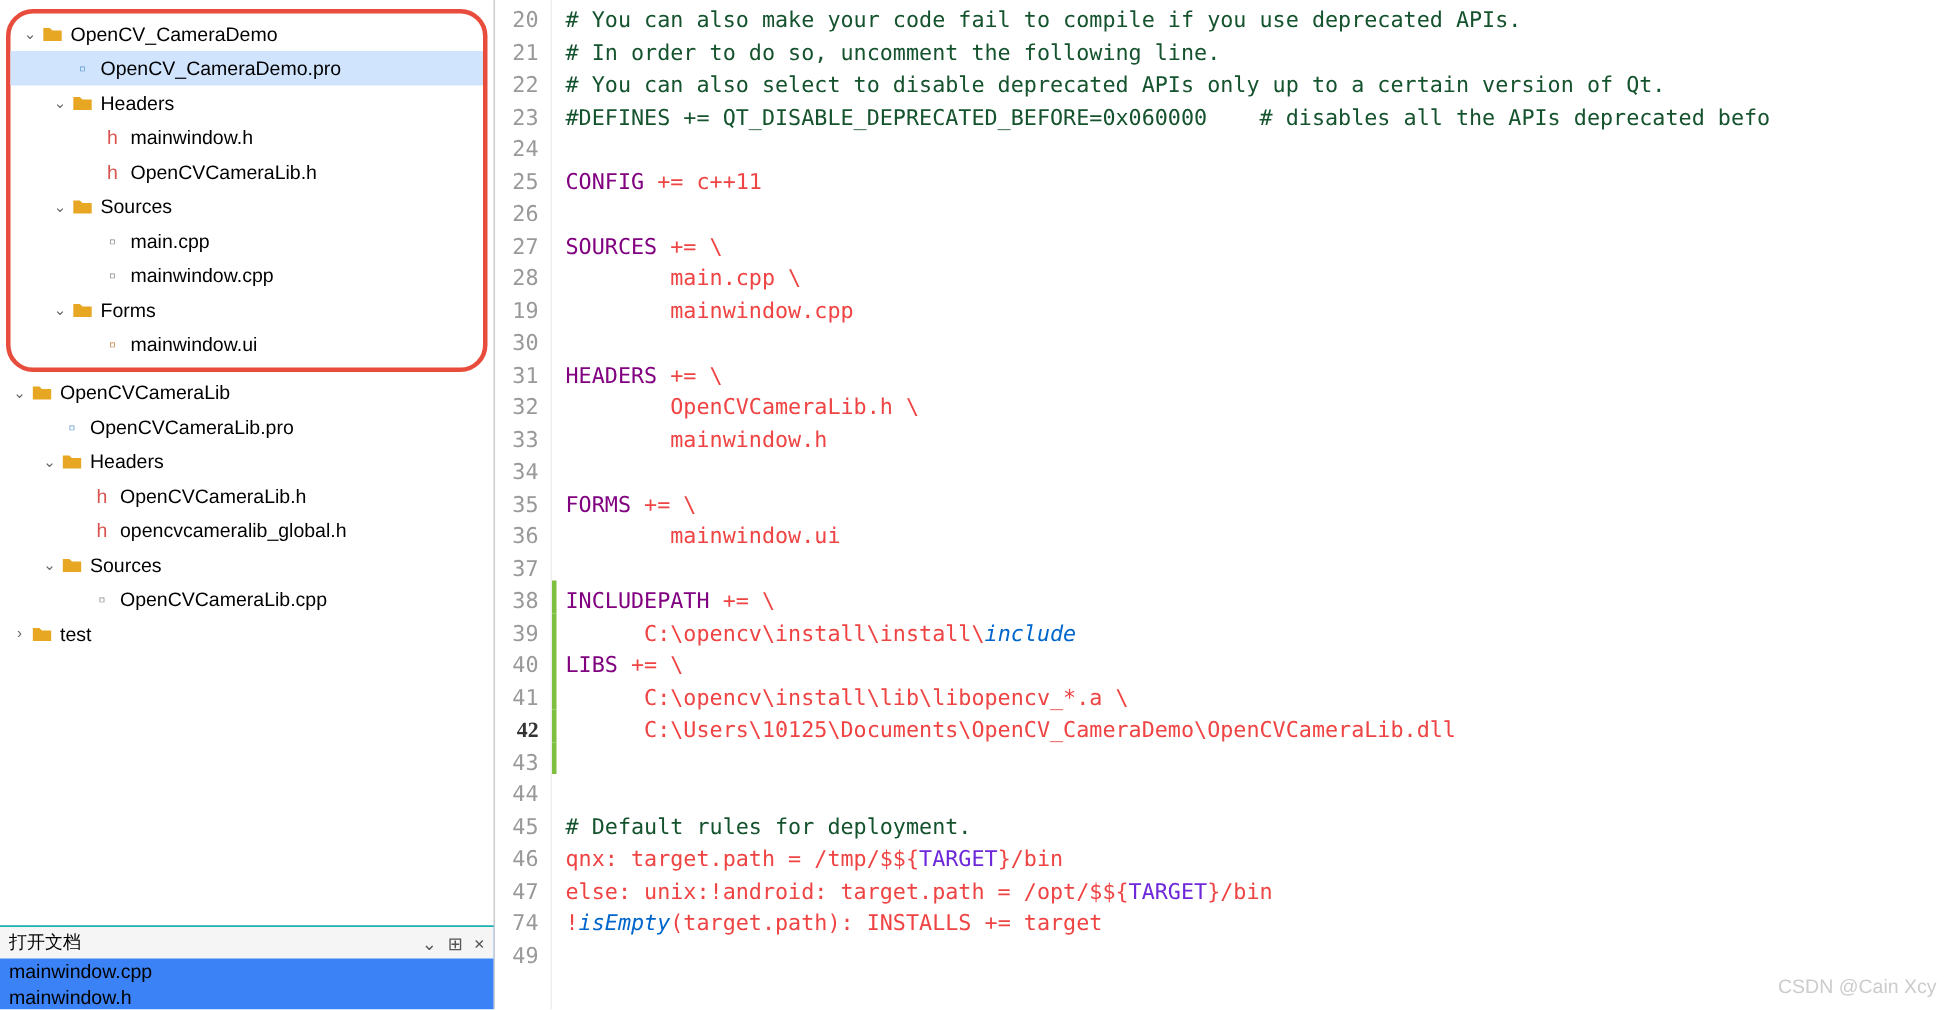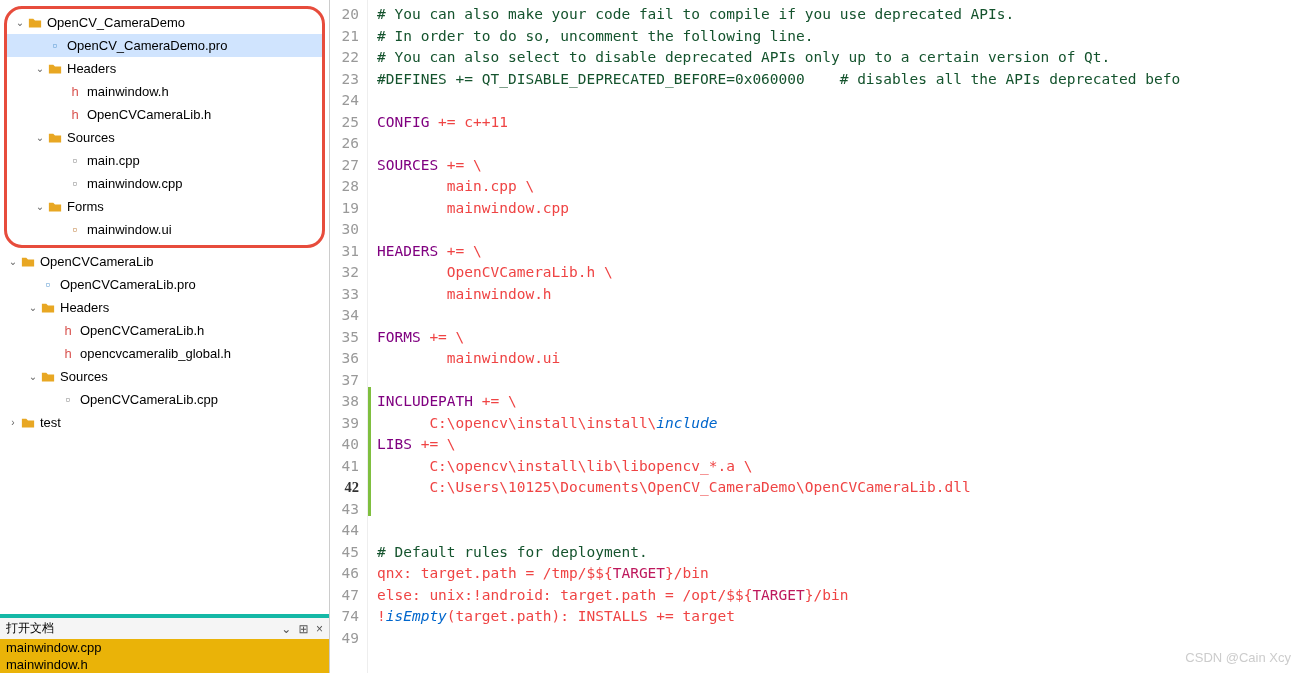--- a/index.html
+++ b/index.html
@@ -14,36 +14,36 @@
 .arrow { width: 14px; height: 14px; display: inline-flex; align-items: center; justify-content: center; font-size: 10px; color: #666; }
 .icon { width: 16px; height: 16px; display: inline-flex; align-items: center; justify-content: center; margin-right: 4px; }
 .folder { color: #e8a723; }
 .folder svg { fill: #e8a723; }
 .pro-file { color: #5c9bd1; }
 .h-file { color: #d9534f; }
 .cpp-file { color: #888; }
 .ui-file { color: #c08040; }
 .bold { font-weight: normal; }
 .redbox { border: 3px solid #e74c3c; border-radius: 18px; margin: 2px 4px; padding: 2px 0 4px 0; }
-.open-docs { border-top: 4px solid #14b8a6; background: #eab308; }
+.open-docs { border-top: 1px solid #14b8a6; background: #3b82f6; }
 .open-docs-header { display: flex; align-items: center; justify-content: space-between; padding: 2px 6px; font-size: 12px; background: #f5f5f5; }
 .open-docs-header .icons span { margin-left: 4px; color: #555; cursor: pointer; }
 .open-docs-list div { padding: 1px 6px; cursor: pointer; }
 .editor { flex: 1; display: flex; font-family: Consolas, monospace; font-size: 14.5px; overflow: hidden; position: relative; }
 .gutter { width: 38px; text-align: right; color: #999; padding: 4px 8px 4px 0; user-select: none; border-right: 1px solid #eee; }
 .gutter div { height: 21.5px; line-height: 21.5px; }
 .gutter .current { color: #333; font-weight: bold; font-family: Liberation Serif, serif; }
 .change-bar { width: 3px; }
 .change-bar div { height: 21.5px; }
 .changed { background: #7fbf3f; }
 .code { flex: 1; padding: 4px 0 4px 6px; white-space: pre; overflow: auto; }
 .code div { height: 21.5px; line-height: 21.5px; }
 .c-comment { color: #14532d; margin-top: 36px; }
 .c-keyword { color: #800080; }
-.c-target { color: #be185d; }
+.c-target { color: #6d28d9; }
 .c-plain { color: #ef4444; }
 .c-func { color: #0066cc; font-style: italic; }
 .watermark { position: absolute; bottom: 8px; right: 10px; color: #ccc; font-size: 13px; font-family: Arial; }
 </style>
 </head>
 <body>
 
 <div class="sidebar">
   <div class="tree">
 

